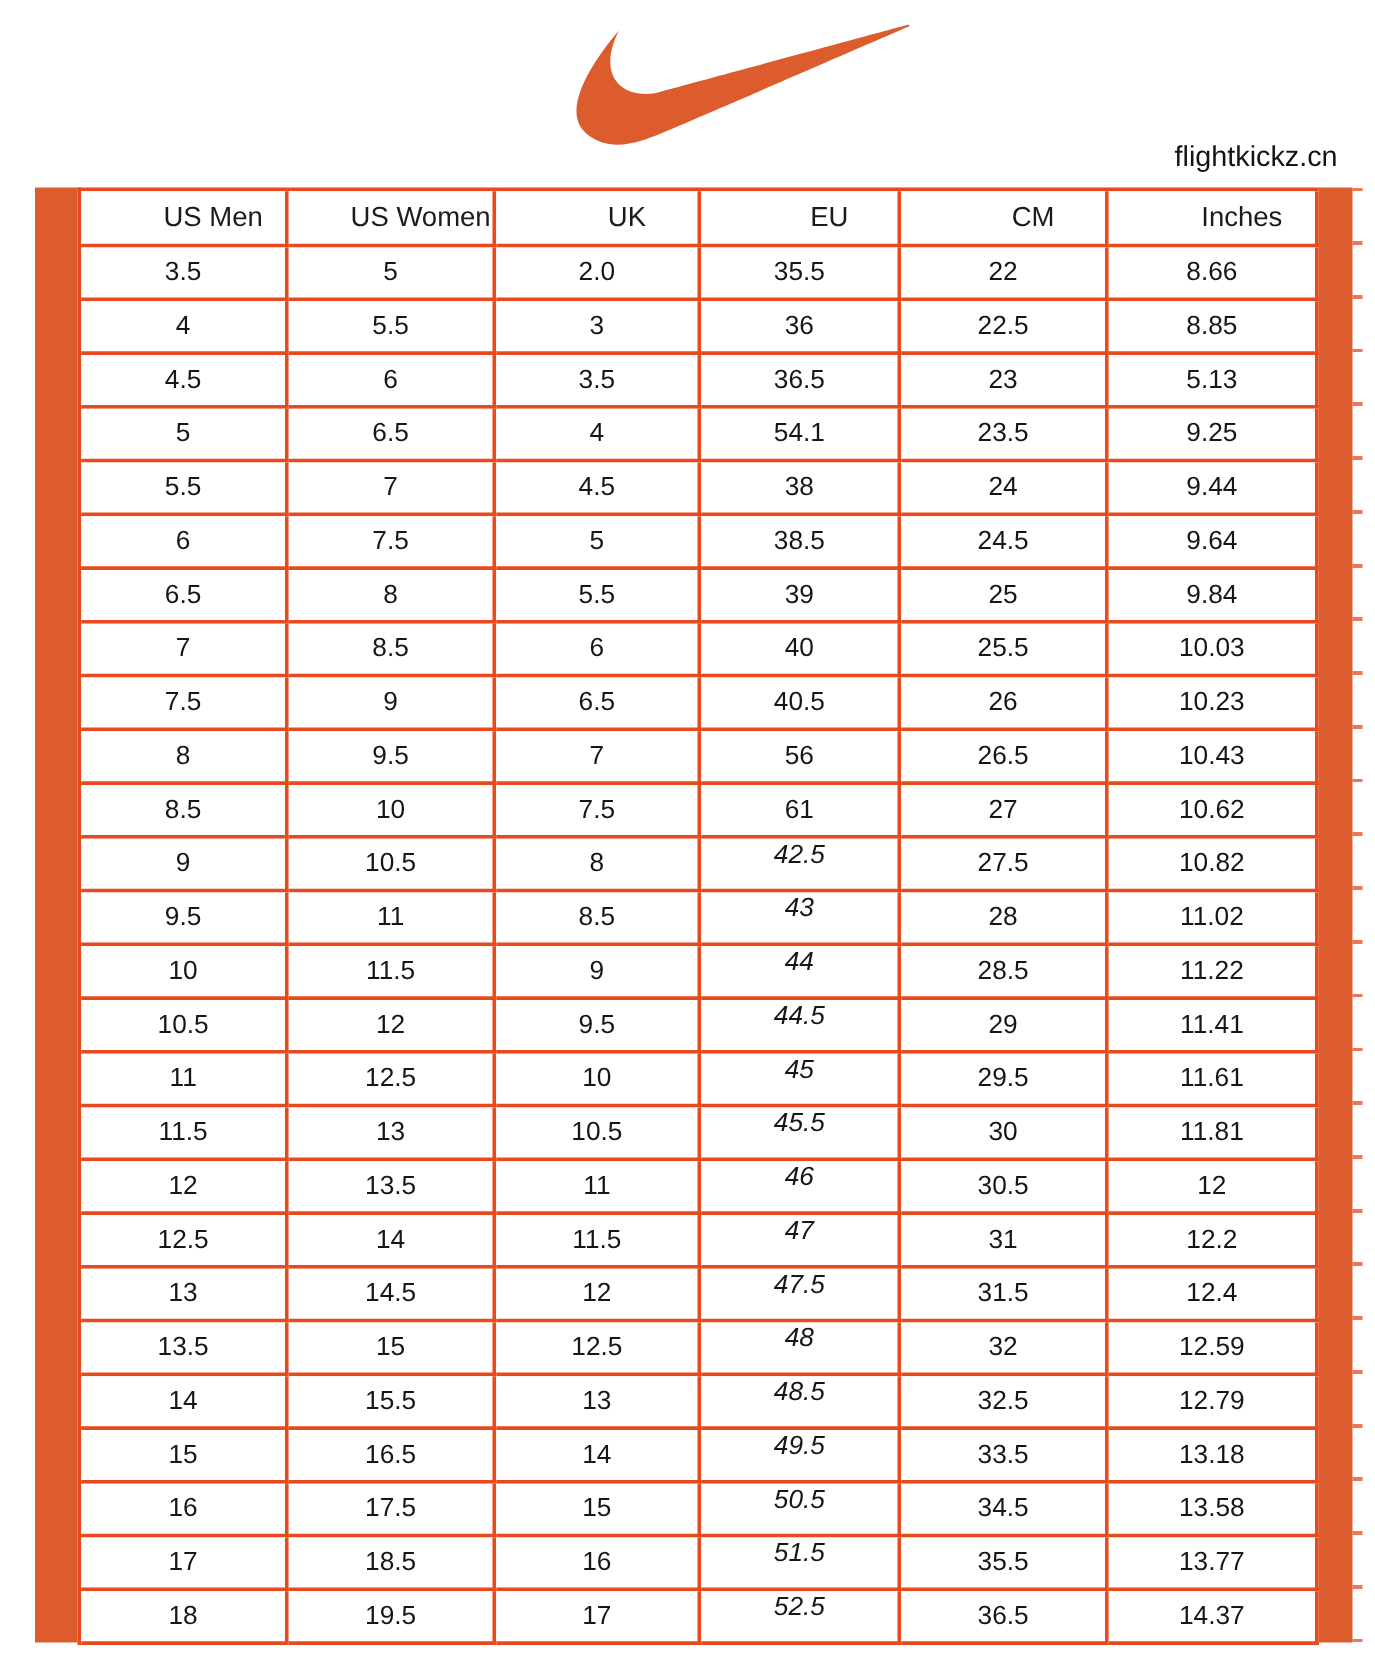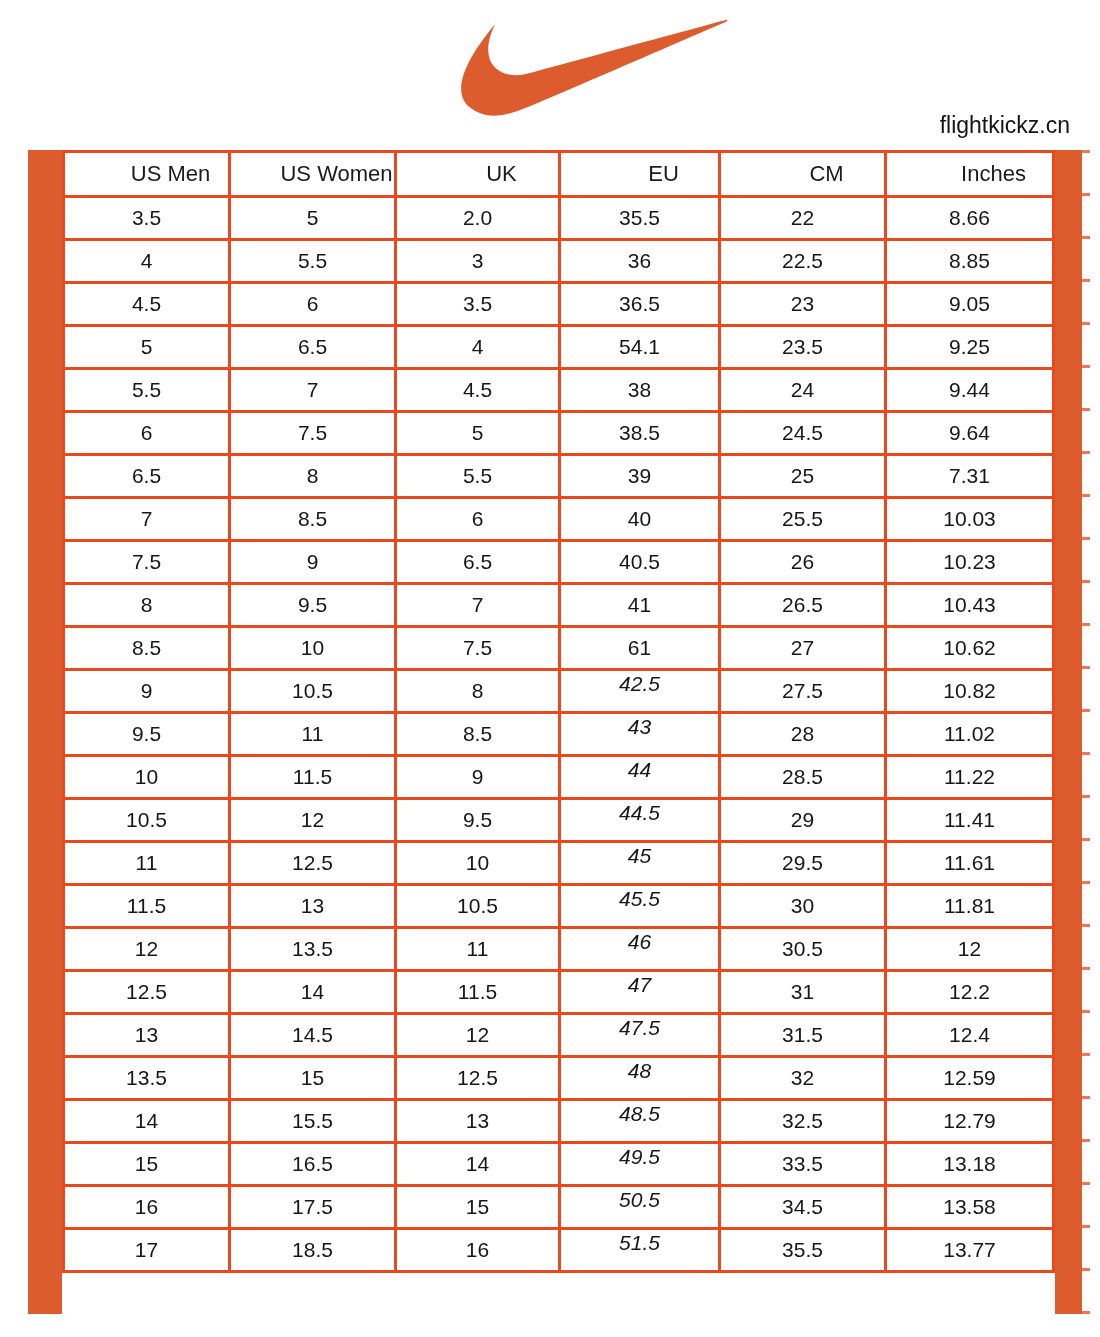--- a/index.html
+++ b/index.html
@@ -142,21 +142,21 @@
           <td>36</td>
           <td>22.5</td>
           <td>8.85</td>
         </tr>
         <tr>
           <td>4.5</td>
           <td>6</td>
           <td>3.5</td>
           <td>36.5</td>
           <td>23</td>
-          <td>9.05</td>
+          <td>5.13</td>
         </tr>
         <tr>
           <td>5</td>
           <td>6.5</td>
           <td>4</td>
           <td>54.1</td>
           <td>23.5</td>
           <td>9.25</td>
         </tr>
         <tr>
@@ -174,21 +174,21 @@
           <td>38.5</td>
           <td>24.5</td>
           <td>9.64</td>
         </tr>
         <tr>
           <td>6.5</td>
           <td>8</td>
           <td>5.5</td>
           <td>39</td>
           <td>25</td>
-          <td>7.31</td>
+          <td>9.84</td>
         </tr>
         <tr>
           <td>7</td>
           <td>8.5</td>
           <td>6</td>
           <td>40</td>
           <td>25.5</td>
           <td>10.03</td>
         </tr>
         <tr>
@@ -196,21 +196,21 @@
           <td>9</td>
           <td>6.5</td>
           <td>40.5</td>
           <td>26</td>
           <td>10.23</td>
         </tr>
         <tr>
           <td>8</td>
           <td>9.5</td>
           <td>7</td>
-          <td>41</td>
+          <td>56</td>
           <td>26.5</td>
           <td>10.43</td>
         </tr>
         <tr>
           <td>8.5</td>
           <td>10</td>
           <td>7.5</td>
           <td>61</td>
           <td>27</td>
           <td>10.62</td>
@@ -320,16 +320,24 @@
           <td>13.58</td>
         </tr>
         <tr>
           <td>17</td>
           <td>18.5</td>
           <td>16</td>
           <td class="raised">51.5</td>
           <td>35.5</td>
           <td>13.77</td>
         </tr>
+        <tr>
+          <td>18</td>
+          <td>19.5</td>
+          <td>17</td>
+          <td class="raised">52.5</td>
+          <td>36.5</td>
+          <td>14.37</td>
+        </tr>
       </tbody>
   </table>
 
 </div>
 
 </body></html>

